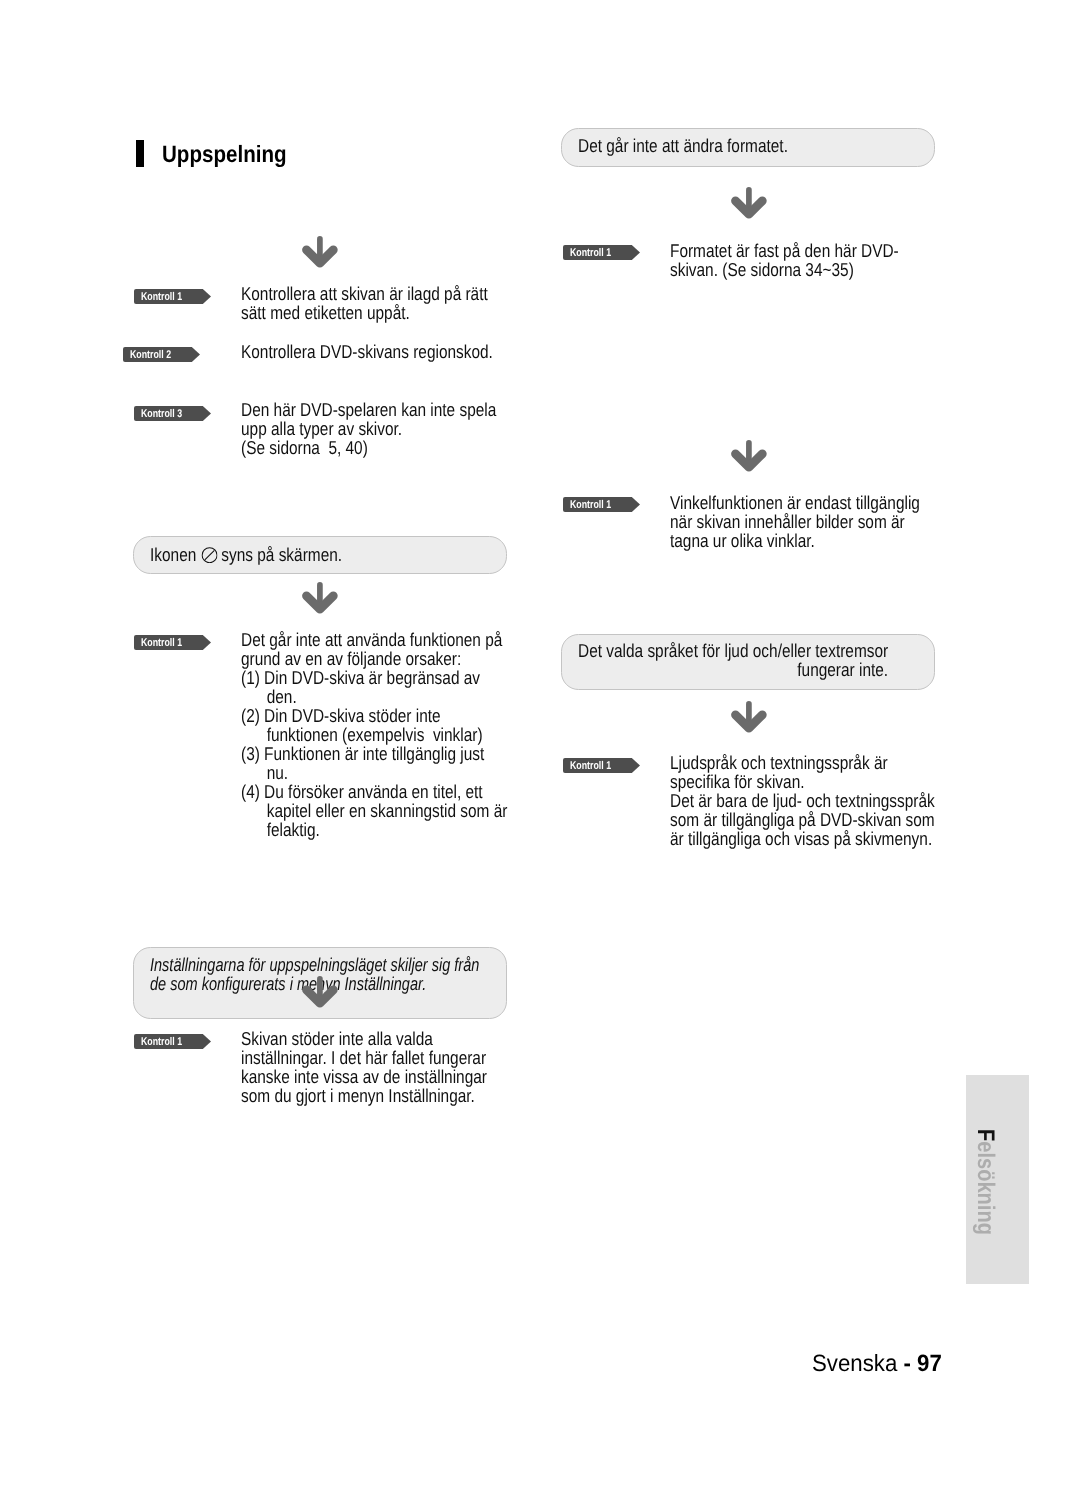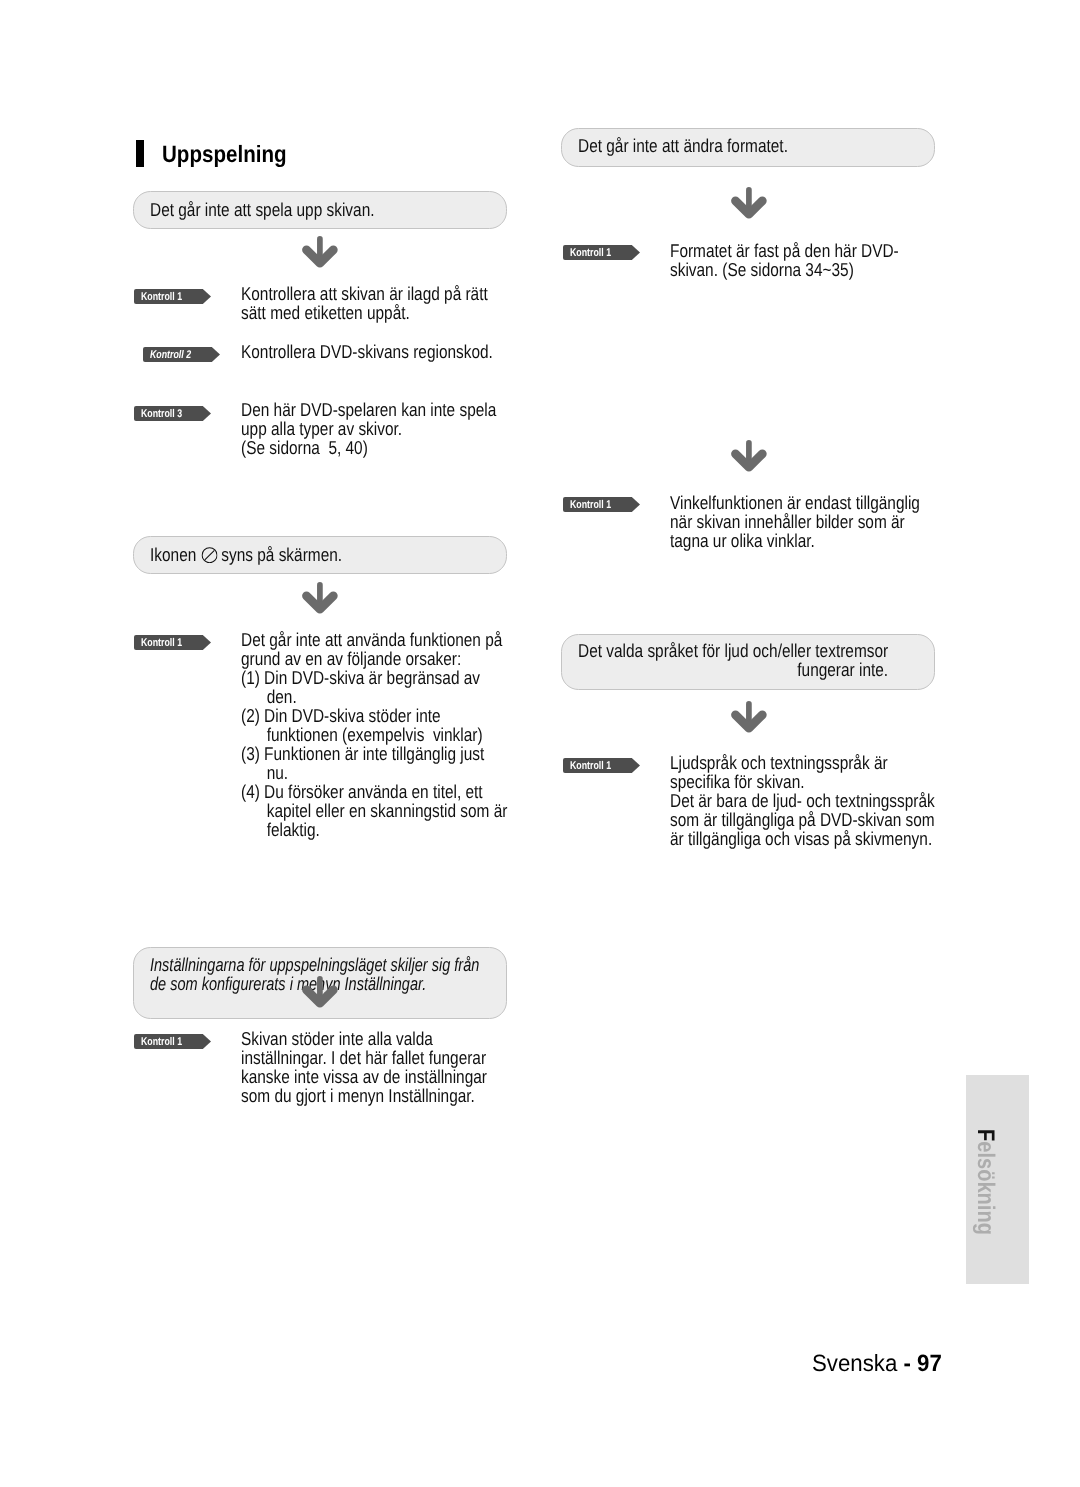--- a/index.html
+++ b/index.html
@@ -59,43 +59,40 @@
 </head>
 <body>
 
 <div class="page">
 
   <div class="section-title">
     <div class="title-bar"></div>
     <div class="title-text">Uppspelning</div>
   </div>
 
-  <div class="qbox" style="left:133px;top:190.9px;width:374px;height:38.2px;">
-    <div class="qtext" style="left:16px;top:8px;">Det går inte att spela upp skivan.</div>
-  </div>
 
   <div class="arrow" style="left:302px;top:236px;width:37px;height:33px;">
     <svg width="37" height="33" viewBox="0 0 37 33">
         <g stroke="#6b6b6b" fill="none" stroke-linecap="round" stroke-linejoin="round">
           <line x1="17.9" y1="2.9" x2="17.9" y2="21.3" stroke-width="5.7"></line>
           <polyline points="4.5,13.8 17.9,27.2 31.3,13.8" stroke-width="8.8"></polyline>
         </g>
       </svg>
   </div>
 
   <div class="badge" style="left:134.2px;top:288.8px;">
     <svg width="77" height="15" viewBox="0 0 77 15">
         <path d="M2,0 H68.8 L77,7.5 L68.8,15 H2 A2,2 0 0 1 0,13 V2 A2,2 0 0 1 2,0 Z" fill="#4d4d4d"></path>
       </svg>
     <div class="btext">Kontroll 1</div>
   </div>
   <div class="ans" style="left:241.3px;top:284.3px;">Kontrollera att skivan är ilagd på rätt
 sätt med etiketten uppåt.</div>
 
-  <div class="badge" style="left:143px;top:347.2px;font-style:italic;">
+  <div class="badge" style="left:123px;top:347.2px;">
     <svg width="77" height="15" viewBox="0 0 77 15">
         <path d="M2,0 H68.8 L77,7.5 L68.8,15 H2 A2,2 0 0 1 0,13 V2 A2,2 0 0 1 2,0 Z" fill="#4d4d4d"></path>
       </svg>
     <div class="btext">Kontroll 2</div>
   </div>
   <div class="ans" style="left:241.3px;top:342.1px;">Kontrollera DVD-skivans regionskod.</div>
 
   <div class="badge" style="left:134.2px;top:406.2px;">
     <svg width="77" height="15" viewBox="0 0 77 15">
         <path d="M2,0 H68.8 L77,7.5 L68.8,15 H2 A2,2 0 0 1 0,13 V2 A2,2 0 0 1 2,0 Z" fill="#4d4d4d"></path>

